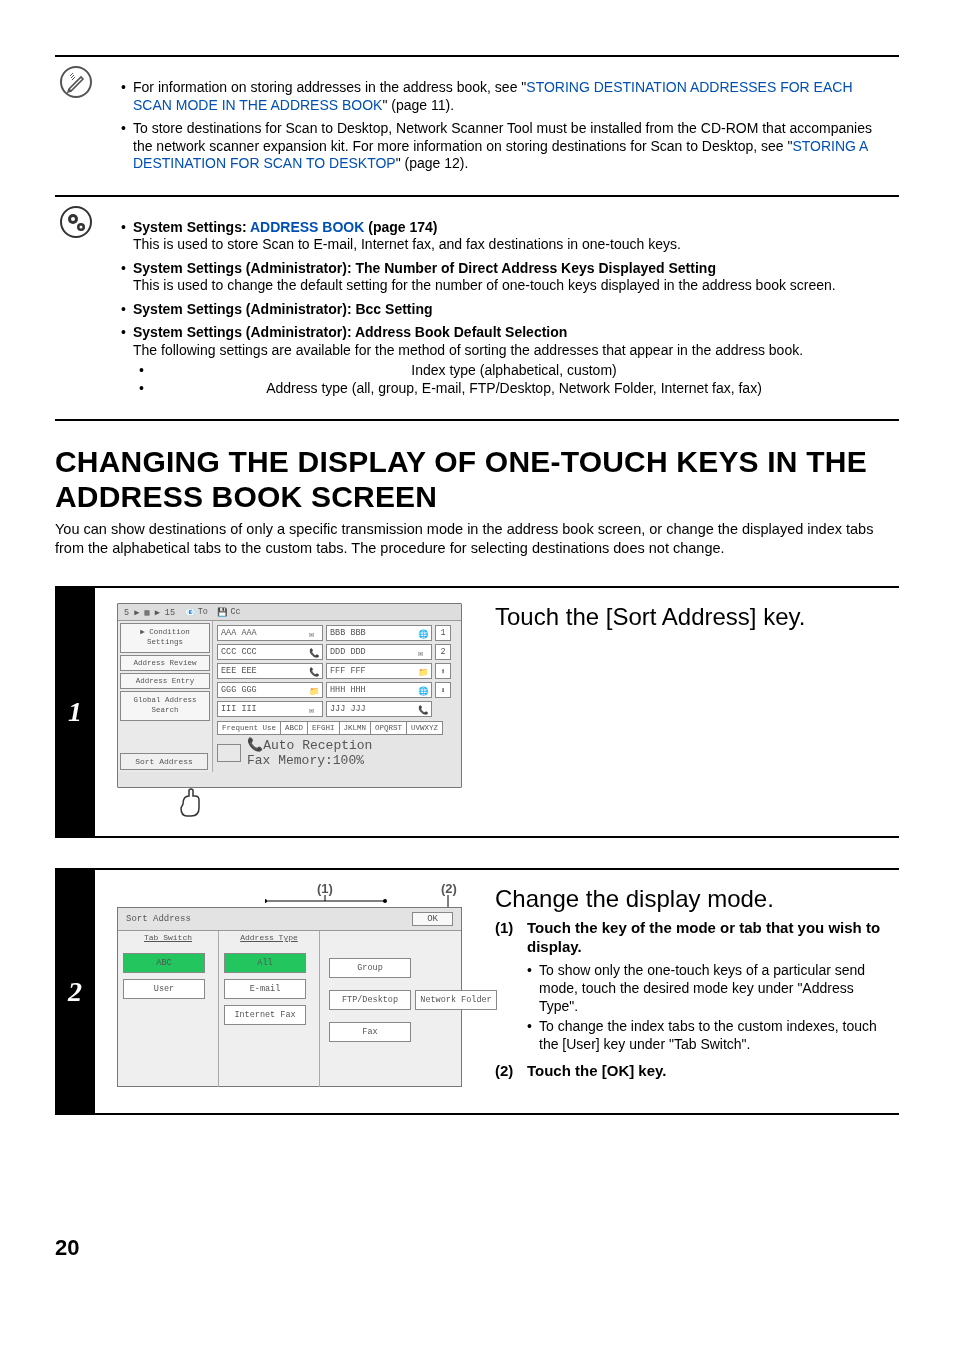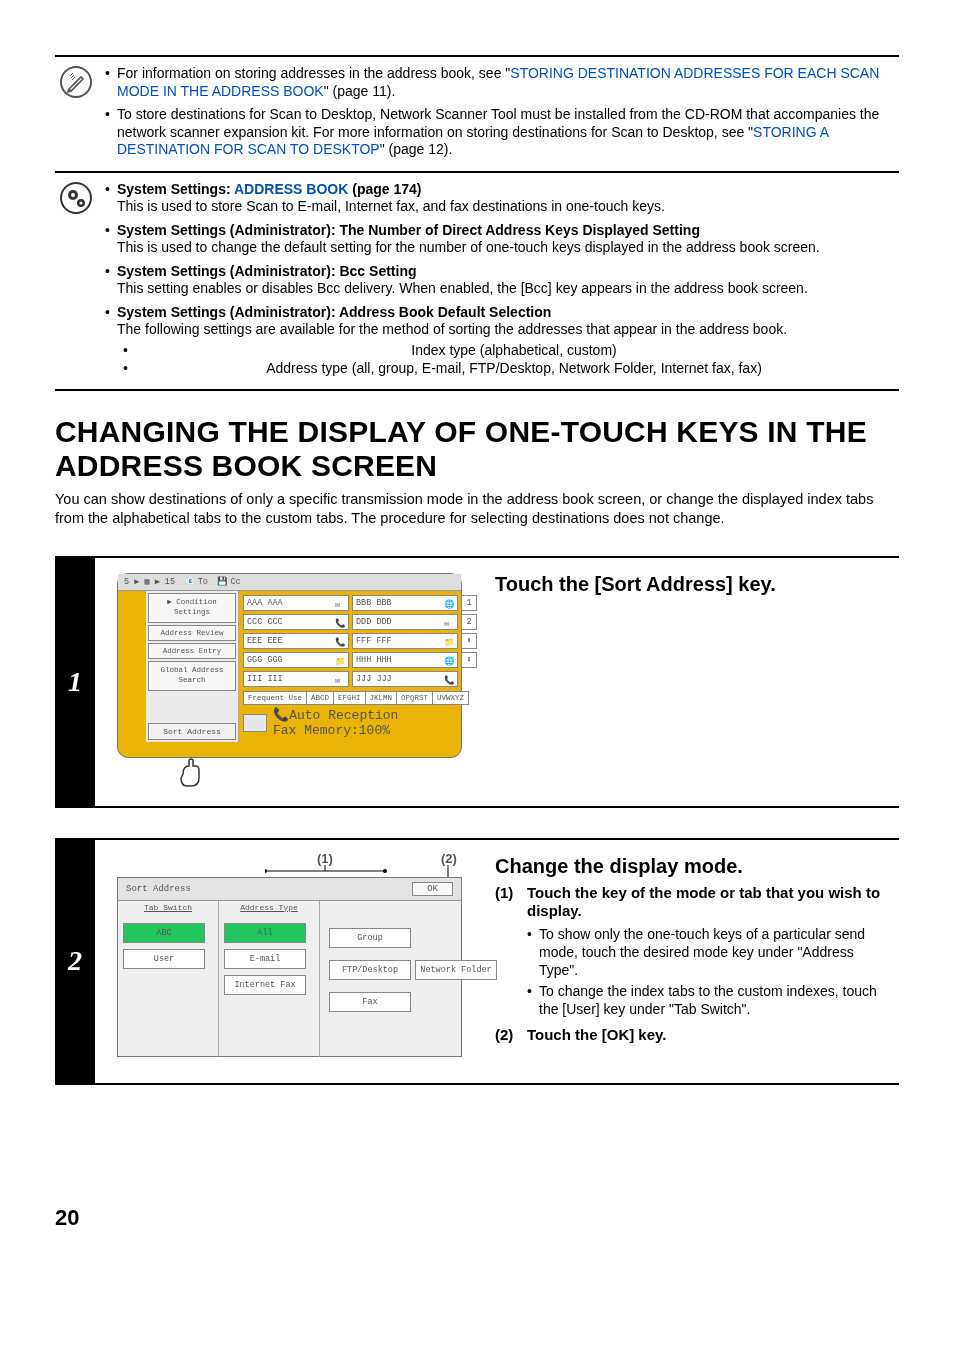--- a/index.html
+++ b/index.html
@@ -29,21 +29,21 @@
     align-items: flex-start;
     gap: 12px;
   }
   .note-icon {
     flex: 0 0 34px;
     height: 34px;
     margin-top: 2px;
   }
   .note-body { flex: 1; padding-right: 6px; }
   .note-body ul {
-    margin: 0; padding: 0; list-style: none;
+    margin: 16px; padding: 0; list-style: none;
   }
   .note-body > ul > li {
     position: relative;
     padding-left: 12px;
     margin: 2px 0 6px 0;
     line-height: 1.25;
   }
   .note-body > ul > li::before {
     content: "•";
     position: absolute;
@@ -102,22 +102,22 @@
     flex: 1;
     display: flex;
     border-top: 2px solid #000;
     border-bottom: 2px solid #000;
     padding: 15px 5px 18px 12px;
     gap: 18px;
   }
   .step-left { flex: 0 0 370px; }
   .step-right { flex: 1; }
   .step-title {
-    font-weight: bold;
-    font-size: 20px;
+    font-weight: normal;
+    font-size: 24px;
     margin: 0 0 6px 0;
   }
   .step-sub-ol {
     counter-reset: subn;
     list-style: none; padding: 0; margin: 4px 0 0 0;
   }
   .step-sub-ol > li {
     counter-increment: subn;
     position: relative;
     padding-left: 32px;
@@ -147,28 +147,28 @@
     content: "•"; position: absolute; left: 0;
   }
 
   
   .screen1 {
     width: 355px; height: 215px; position: relative;
     font-family: "Courier New", monospace; font-size: 8.5px; color:#555;
   }
   .screen1 .panel {
     position: absolute; left: 10px; top: 0; right: 0; bottom: 30px;
-    border: 1.5px solid #777; border-radius: 11px; background: #eab308;
+    border: 1.5px solid #777; border-radius: 1px; background: #e5e5e5;
   }
   .screen1 .topbar {
     height: 16px; background:#ddd; border-bottom:1px solid #999;
     display:flex; align-items:center; padding:0 6px; gap:10px;
   }
   .screen1 .topbar span { display:inline-flex; align-items:center; gap:2px; }
-  .screen1 .body { display:flex; height:calc(100% - 32px);margin-left:28px; }
+  .screen1 .body { display:flex; height:calc(100% - 32px); }
   .screen1 .sidebar { width:90px; border-right:1px solid #aaa; display:flex; flex-direction:column; padding:2px; gap:2px; background:#eaeaea; }
   .screen1 .sbtn { border:1px solid #888; background:#f6f6f6; text-align:center; padding:3px 1px; font-size:7.5px; cursor:pointer; }
   .screen1 .sbtn.tall { height:22px; line-height:10px; }
   .screen1 .content { flex:1; padding:4px; position:relative; }
   .screen1 .grid { display:grid; grid-template-columns: 106px 106px 16px; grid-auto-rows: 16px; gap:3px; }
   .screen1 .dest { border:1px solid #888; background:#fff; display:flex; align-items:center; justify-content:space-between; padding:0 3px; }
   .screen1 .dest .ic { width:10px; height:8px; }
   .screen1 .tabs { display:flex; gap:0; margin-top:4px; }
   .screen1 .tabs div { border:1px solid #888; background:#fff; font-size:7.5px; padding:2px 4px; border-right:none;}
   .screen1 .tabs div:last-child { border-right:1px solid #888;}
@@ -264,21 +264,20 @@
           <li>
             <span class="bold"><span>System Settings: </span><span class="link">ADDRESS BOOK</span><span> (page 174)</span></span><br>
             <span class="desc">This is used to store Scan to E-mail, Internet fax, and fax destinations in one-touch keys.</span>
           </li>
           <li>
             <span class="bold">System Settings (Administrator): The Number of Direct Address Keys Displayed Setting</span><br>
             <span class="desc">This is used to change the default setting for the number of one-touch keys displayed in the address book screen.</span>
           </li>
           <li>
             <span class="bold">System Settings (Administrator): Bcc Setting</span><br>
-            <span class="desc">This setting enables or disables Bcc delivery. When enabled, the [Bcc] key appears in the address book screen.</span>
           </li>
           <li>
             <span class="bold">System Settings (Administrator): Address Book Default Selection</span><br>
             <span class="desc">The following settings are available for the method of sorting the addresses that appear in the address book.</span>
             <ul class="sublist">
               <li>Index type (alphabetical, custom)</li>
               <li>Address type (all, group, E-mail, FTP/Desktop, Network Folder, Internet fax, fax)</li>
             </ul>
           </li>
         </ul>

